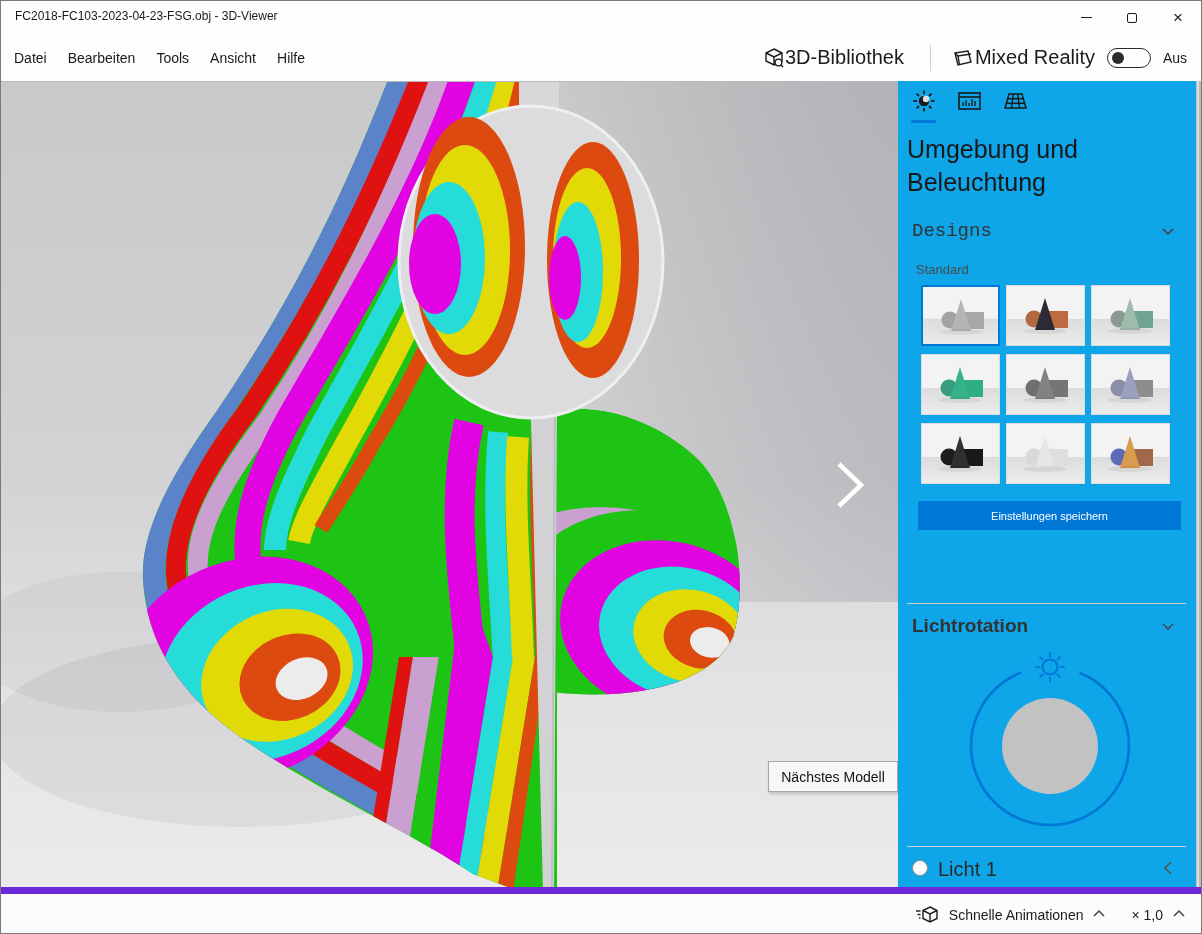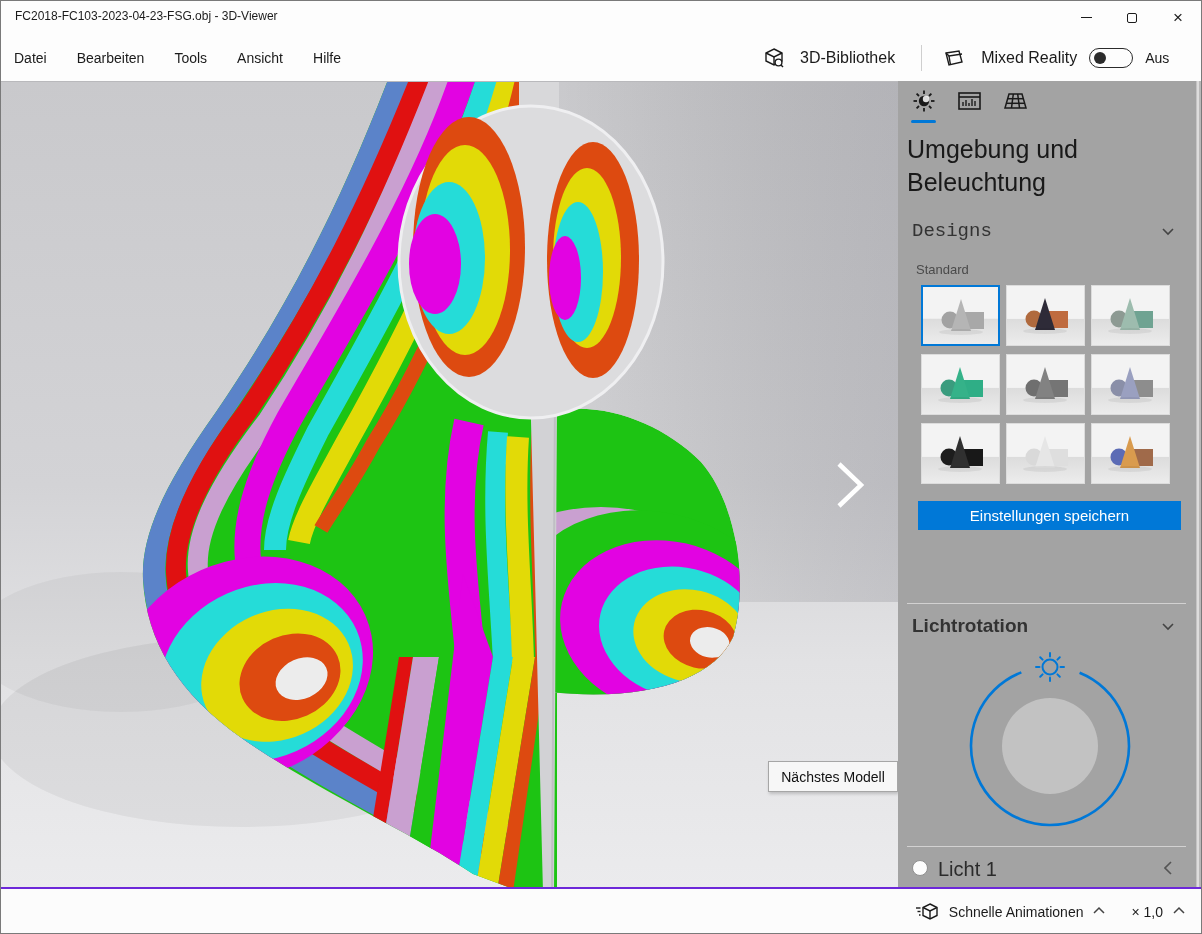--- a/index.html
+++ b/index.html
@@ -7,57 +7,57 @@
   .window{position:relative;width:1202px;height:934px;background:#fbfbfb;border:1px solid #7a7a7a;overflow:hidden;}
   
   .titlebar{position:absolute;left:0;top:0;width:100%;height:33px;background:#fdfdfd;}
   .title{position:absolute;left:14px;top:8px;font-size:12px;color:#1b1b1b;white-space:nowrap;}
   .winbtn{position:absolute;top:0;width:46px;height:33px;display:flex;align-items:center;justify-content:center;color:#1b1b1b;font-size:14px;}
   .btn-min{right:92px}.btn-max{right:46px}.btn-close{right:0}
   .maxbox{width:10px;height:10px;border:1px solid #1b1b1b;border-radius:2px;}
   .minbar{width:11px;height:0;border-top:1px solid #1b1b1b;}
   
   .menubar{position:absolute;left:0;top:33px;width:100%;height:47px;background:#fdfdfd;}
-  .menus{position:absolute;left:13px;top:0;height:47px;display:flex;align-items:center;gap:30px;}
+  .menus{position:absolute;left:13px;top:0;height:47px;display:flex;align-items:center;gap:21px;}
   .menus span{font-size:14px;color:#1b1b1b;}
   .topright{position:absolute;left:762px;top:0;height:47px;display:flex;align-items:center;}
-  .tool-label{font-size:16px;color:#1b1b1b;margin-left:15px;}
+  .tool-label{font-size:20px;color:#1b1b1b;margin-left:0;}
   .vsep{width:1px;height:26px;background:#cfcfcf;margin:0 20px 0 26px;}
   .toggle{width:44px;height:20px;border:1px solid #2b2b2b;border-radius:10px;position:relative;margin-left:12px;}
   .toggle .knob{position:absolute;left:4px;top:3px;width:12px;height:12px;border-radius:50%;background:#2b2b2b;}
   .toggle-state{font-size:14px;color:#1b1b1b;margin-left:12px;}
   .icon{display:inline-flex;align-items:center;justify-content:center;}
   
   .main{position:absolute;left:0;top:80px;width:1202px;height:806px;}
   .viewport{position:absolute;left:0;top:0;width:897px;height:806px;border-top:1px solid #b9b9bc;}
   .tooltip{position:absolute;left:767px;top:679px;width:130px;height:31px;background:#f7f7f7;border:1px solid #a6a6a6;display:flex;align-items:center;justify-content:center;font-size:14px;color:#111;box-shadow:1px 2px 3px rgba(0,0,0,.18);}
   
-  .panel{position:absolute;left:897px;top:0;width:305px;height:806px;background:#a3a3a3;}
+  .panel{position:absolute;left:897px;top:0;width:305px;height:806px;background:#0ea5e9;}
   .tabs{position:absolute;left:13px;top:8px;display:flex;gap:21px;}
   .tab{width:25px;height:34px;display:flex;align-items:flex-start;justify-content:center;position:relative;}
   .tab.sel:after{content:"";position:absolute;left:0;bottom:0;width:25px;height:3px;background:#0078d7;border-radius:2px;}
   .panel-heading{position:absolute;left:9px;top:52px;width:250px;font-size:25px;font-weight:300;color:#191919;line-height:33px;}
   .sect-title{position:absolute;left:14px;font-size:19px;font-weight:300;color:#333;}
   .chev{position:absolute;width:12px;height:12px;}
   .chev svg{display:block}
   .grp-label{position:absolute;left:18px;top:181px;font-size:13px;color:#4a4a4a;}
   .grid{position:absolute;left:23px;top:204px;width:256px;}
   .thumb{position:absolute;width:79px;height:61px;background:linear-gradient(#f3f3f3 55%,#dcdcdc 56%,#ececec);border:1px solid #dcdcdc;}
   .thumb.selected{border:2px solid #0078d7;}
-  .pbtn{position:absolute;left:20px;width:263px;height:29px;display:flex;align-items:center;justify-content:center;font-size:15px;border:none;}
+  .pbtn{position:absolute;left:20px;width:263px;height:29px;display:flex;align-items:center;justify-content:center;font-size:11px;border:none;}
   .pbtn.save{top:420px;background:#0078d7;color:#fff;}
   .pbtn.load{top:460px;background:#b9b9b9;color:#111;}
   .divider{position:absolute;left:9px;width:279px;border-top:1px solid #d2d1d1;}
   .light-row{position:absolute;left:0;top:770px;width:290px;height:36px;}
   .radio{position:absolute;left:14px;top:9px;width:16px;height:16px;border:1px solid #909090;border-radius:50%;background:#fdfdfd;}
   .light-label{position:absolute;left:40px;top:7px;font-size:20px;font-weight:300;color:#2b2b2b;}
   .scrollstrip{position:absolute;right:0;top:0;width:7px;height:806px;background:#dddcdc;border-left:1px solid #c4c3c3;}
   .scrollstrip .thumbbar{position:absolute;right:1px;top:0;width:3px;height:806px;background:#b9b8b8;}
   
-  .bottombar{position:absolute;left:0;top:886px;width:100%;height:48px;background:#fcfcfc;border-top:2px solid #6d28d9;display:flex;align-items:center;justify-content:flex-end;padding-right:16px;}
+  .bottombar{position:absolute;left:0;top:886px;width:100%;height:48px;background:#fcfcfc;border-top:7px solid #6d28d9;display:flex;align-items:center;justify-content:flex-end;padding-right:16px;}
   .bb-label{font-size:14px;color:#1b1b1b;margin:0 10px 0 10px;}
   .bb-speed{font-size:14px;color:#1b1b1b;margin:0 10px 0 26px;}
 </style>
 </head>
 <body>
 
 <div class="window">
 
   <div class="titlebar">
     <span class="title">FC2018-FC103-2023-04-23-FSG.obj - 3D-Viewer</span>

